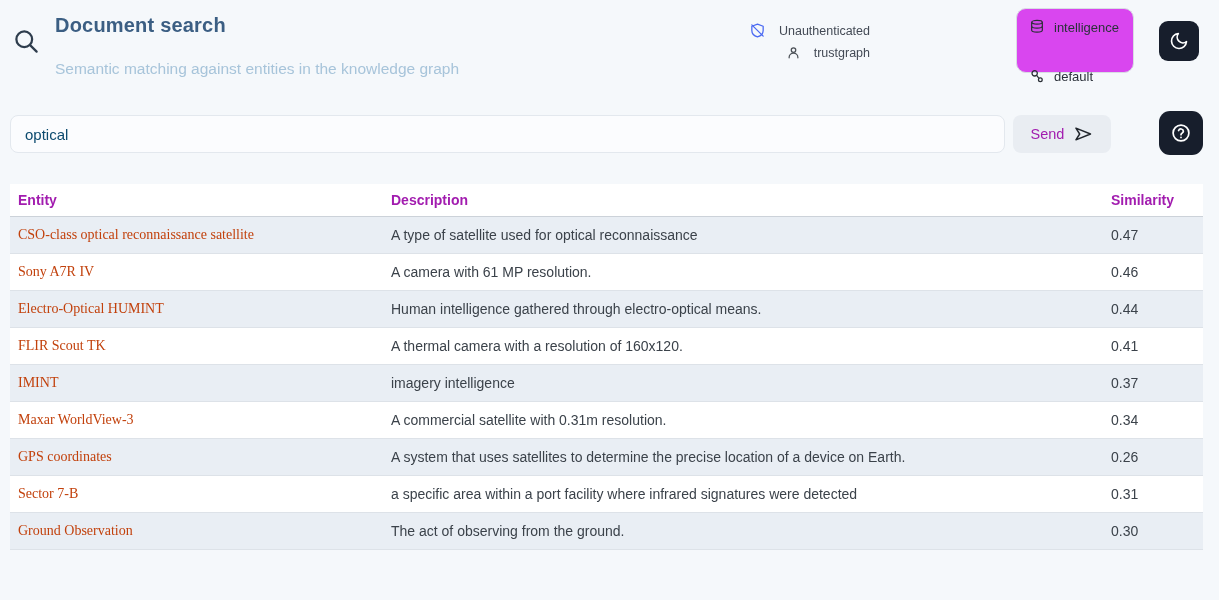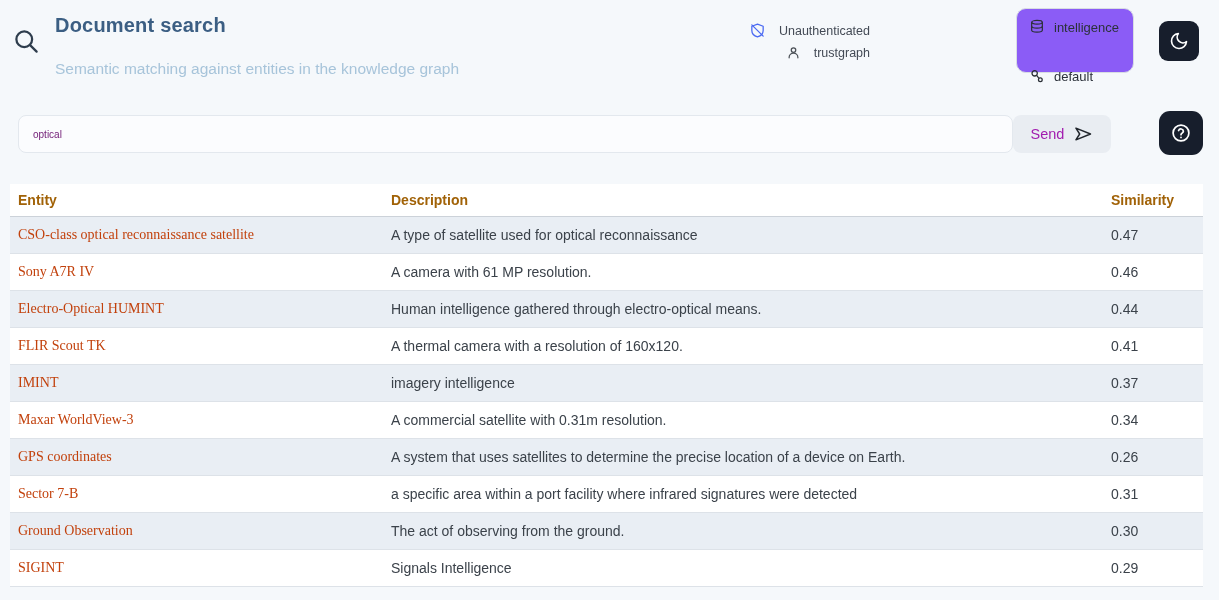--- a/index.html
+++ b/index.html
@@ -18,55 +18,55 @@
   .title-block { position: absolute; left: 55px; top: 14px; }
   .page-title { font-size: 20px; font-weight: 700; color: #3b5e83; letter-spacing: .2px; }
   .page-subtitle { font-size: 15.5px; color: #a7c4da; margin-top: 23px; }
 
   .auth-cluster { position: absolute; right: 229px; top: 22px; text-align: right; }
   .auth-line { display: flex; justify-content: flex-end; align-items: center; gap: 13px;
                font-size: 12.5px; color: #434a55; margin-bottom: 6px; }
   .auth-line svg { flex: 0 0 auto; }
 
   .flags-box { position: absolute; left: 1016px; top: 8px; width: 118px; height: 65px;
-               border: 1px solid #d8dde3; border-radius: 10px; background: #8b5cf6;
+               border: 1px solid #d8dde3; border-radius: 10px; background: #d946ef;
                padding: 10px 12px; display: flex; flex-direction: column; justify-content: space-between; gap: 33px; }
   .flag-row { display: flex; align-items: center; gap: 9px; font-size: 13px; color: #2b313a; }
 
   .icon-btn-dark { position: absolute; background: #171e2c; border: none; border-radius: 9px;
                    display: flex; align-items: center; justify-content: center; cursor: pointer; }
   .theme-btn { left: 1159px; top: 21px; width: 40px; height: 40px; }
   .help-btn  { left: 1159px; top: 111px; width: 44px; height: 44px; border-radius: 11px; }
 
   
   .search-row { position: absolute; top: 115px; left: 10px; }
   .search-input {
-    position: absolute; left: 8px; top: 0; width: 995px; height: 38px;
+    position: absolute; left: 0; top: 0; width: 995px; height: 38px;
     background: #fbfcfe; border: 1px solid #e3e8ee; border-radius: 8px;
-    padding: 0 14px; font-size: 10px; color: #701a75; outline: none;
+    padding: 0 14px; font-size: 15px; color: #0c4a6e; outline: none;
     font-family: "Liberation Sans", sans-serif;
   }
   .send-btn {
     position: absolute; left: 1003px; top: 0; width: 98px; height: 38px;
     background: #e9edf2; border: none; border-radius: 8px; cursor: pointer;
     display: flex; align-items: center; justify-content: center; gap: 9px;
     font-size: 14.5px; color: #a21caf; font-family: "Liberation Sans", sans-serif;
   }
 
   
   .results-table {
     position: absolute; top: 184px; left: 10px; width: 1193px;
     border-collapse: collapse; table-layout: fixed; background: #ffffff;
     font-size: 14px;
   }
   .results-table col.c-entity { width: 373px; }
   .results-table col.c-desc   { width: 720px; }
   .results-table col.c-sim    { width: 100px; }
   .results-table th {
-    text-align: left; font-weight: 600; color: #a16207;
+    text-align: left; font-weight: 600; color: #a21caf;
     height: 32px; padding: 0 8px; background: #ffffff;
     border-bottom: 1px solid #ccd2d9;
   }
   .results-table td {
     height: 37px; padding: 0 8px; color: #3b424a;
     border-bottom: 1px solid #dde2e8;
   }
   .results-table tr.stripe td { background: #e9eef4; }
   .entity-link { color: #c2410c; text-decoration: none; cursor: pointer; font-family: Liberation Serif, serif; }
 </style>
@@ -197,19 +197,14 @@
       <tr>
       <td><a class="entity-link">Sector 7-B</a></td>
       <td>a specific area within a port facility where infrared signatures were detected</td>
       <td>0.31</td>
     </tr>
       <tr class="stripe">
       <td><a class="entity-link">Ground Observation</a></td>
       <td>The act of observing from the ground.</td>
       <td>0.30</td>
     </tr>
-      <tr>
-      <td><a class="entity-link">SIGINT</a></td>
-      <td>Signals Intelligence</td>
-      <td>0.29</td>
-    </tr>
     </tbody>
 </table>
 
 </body></html>

